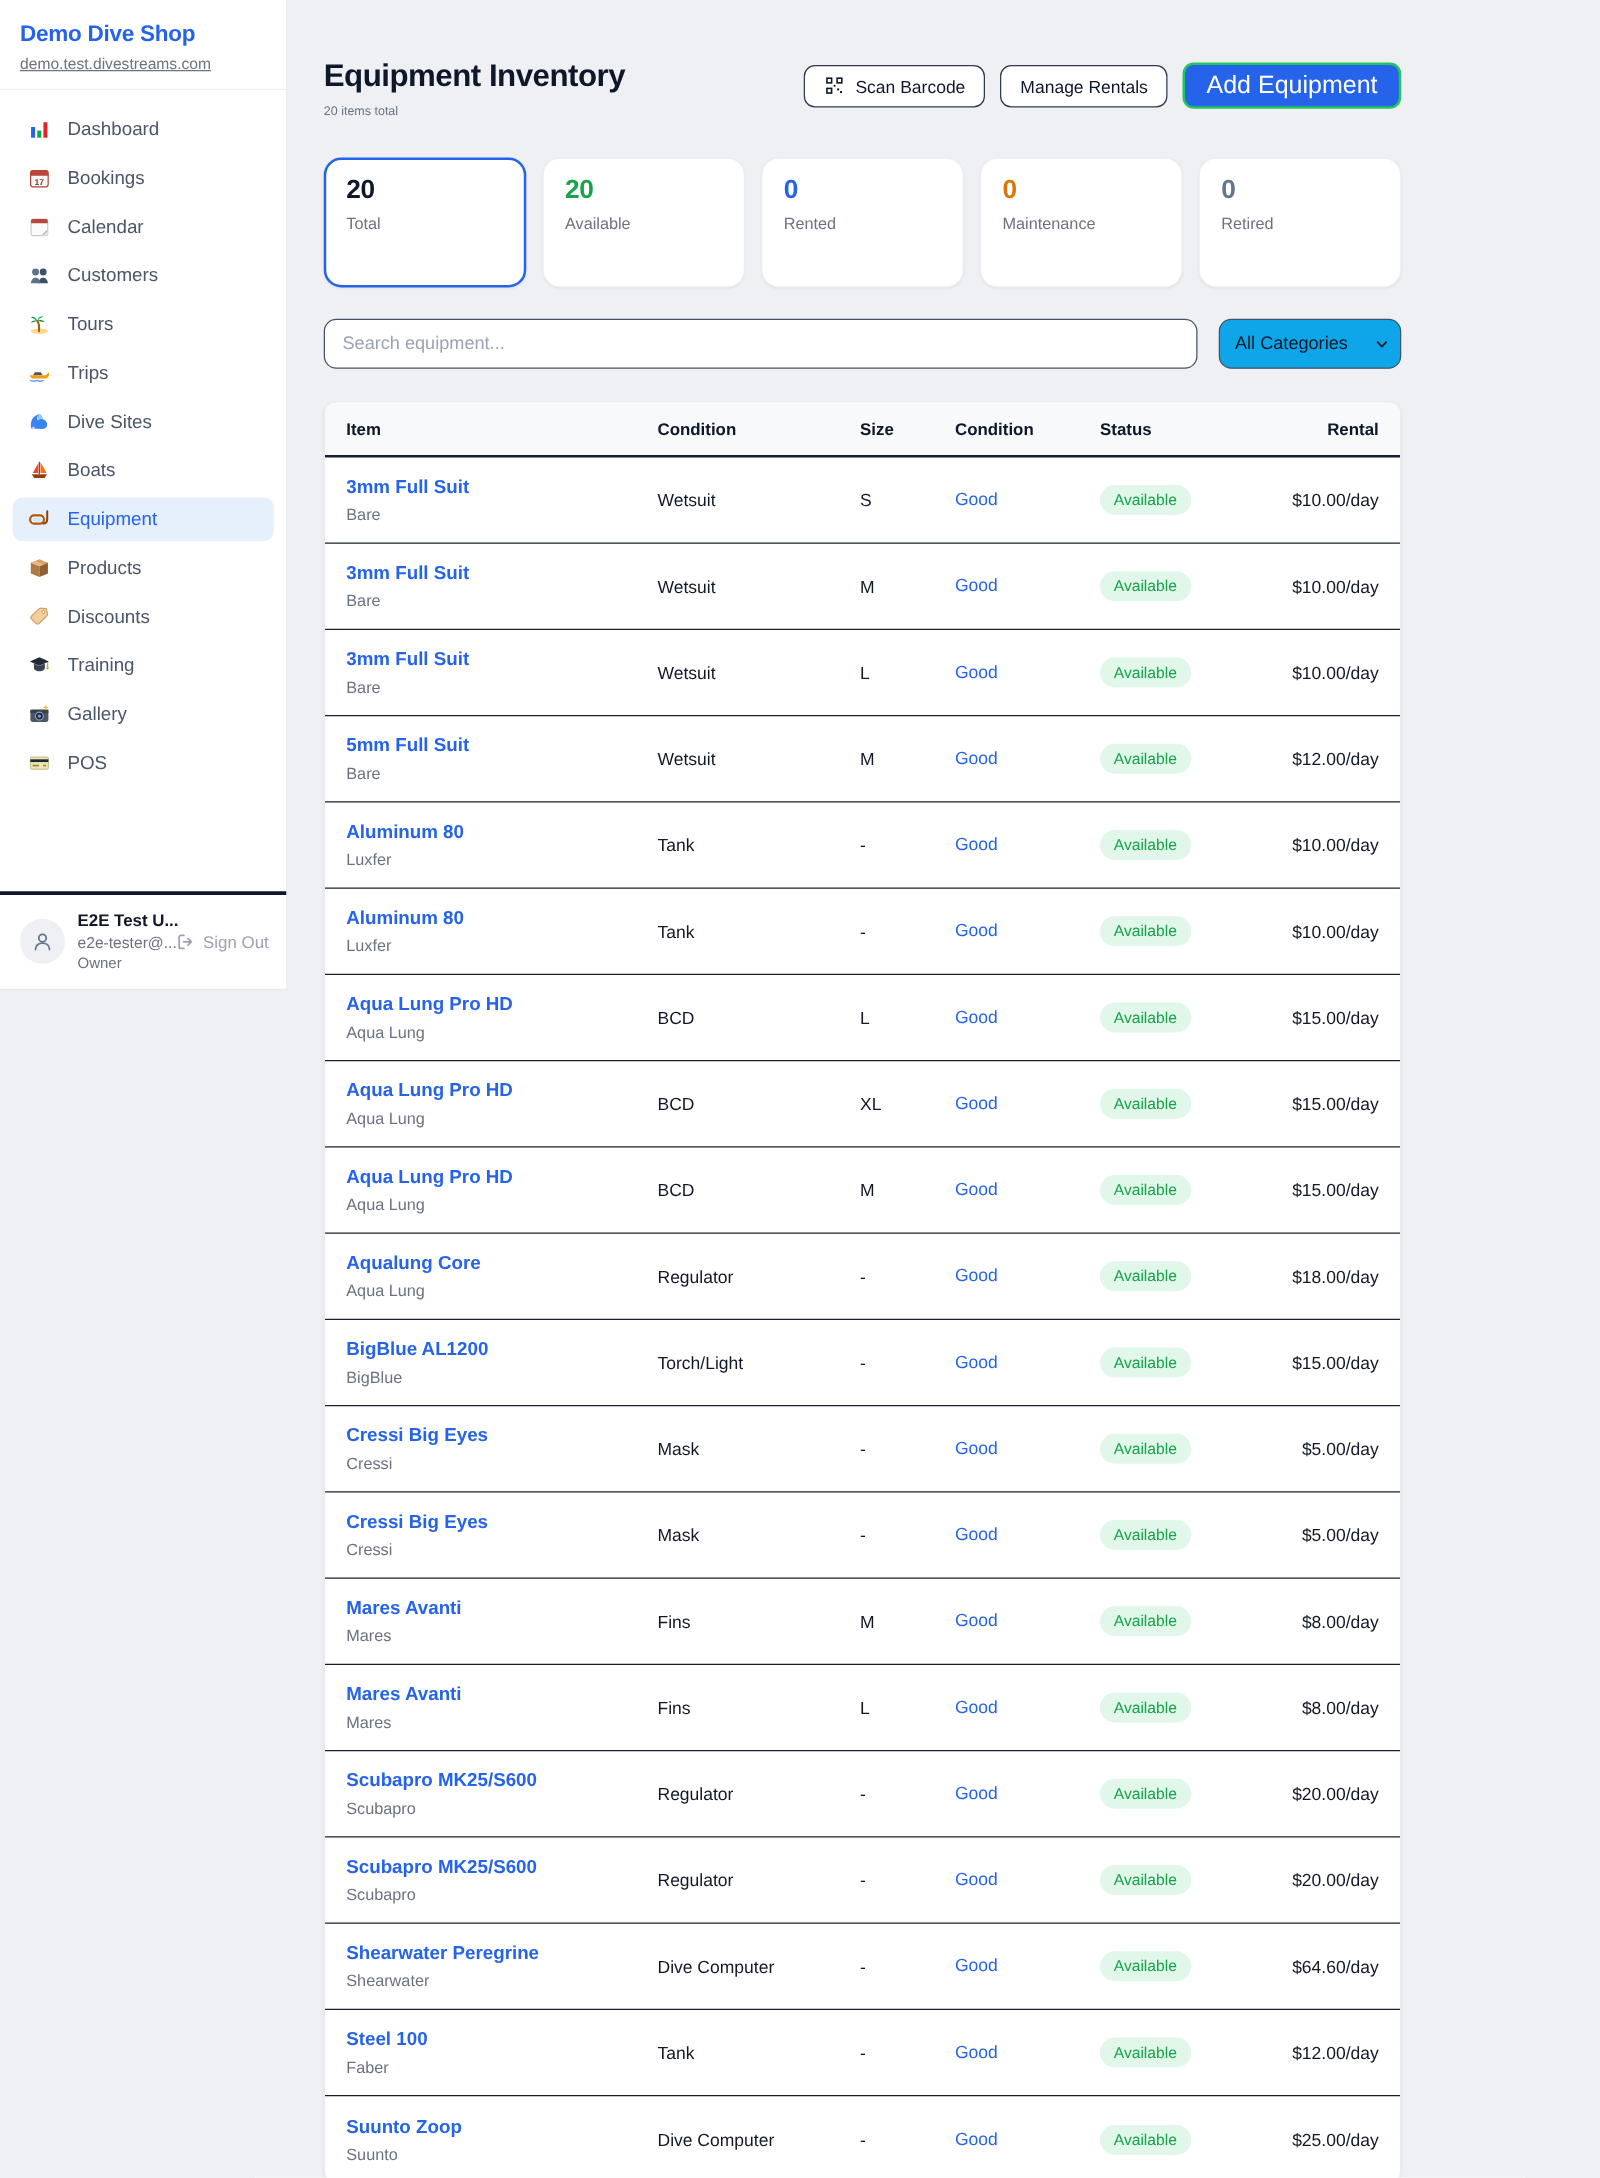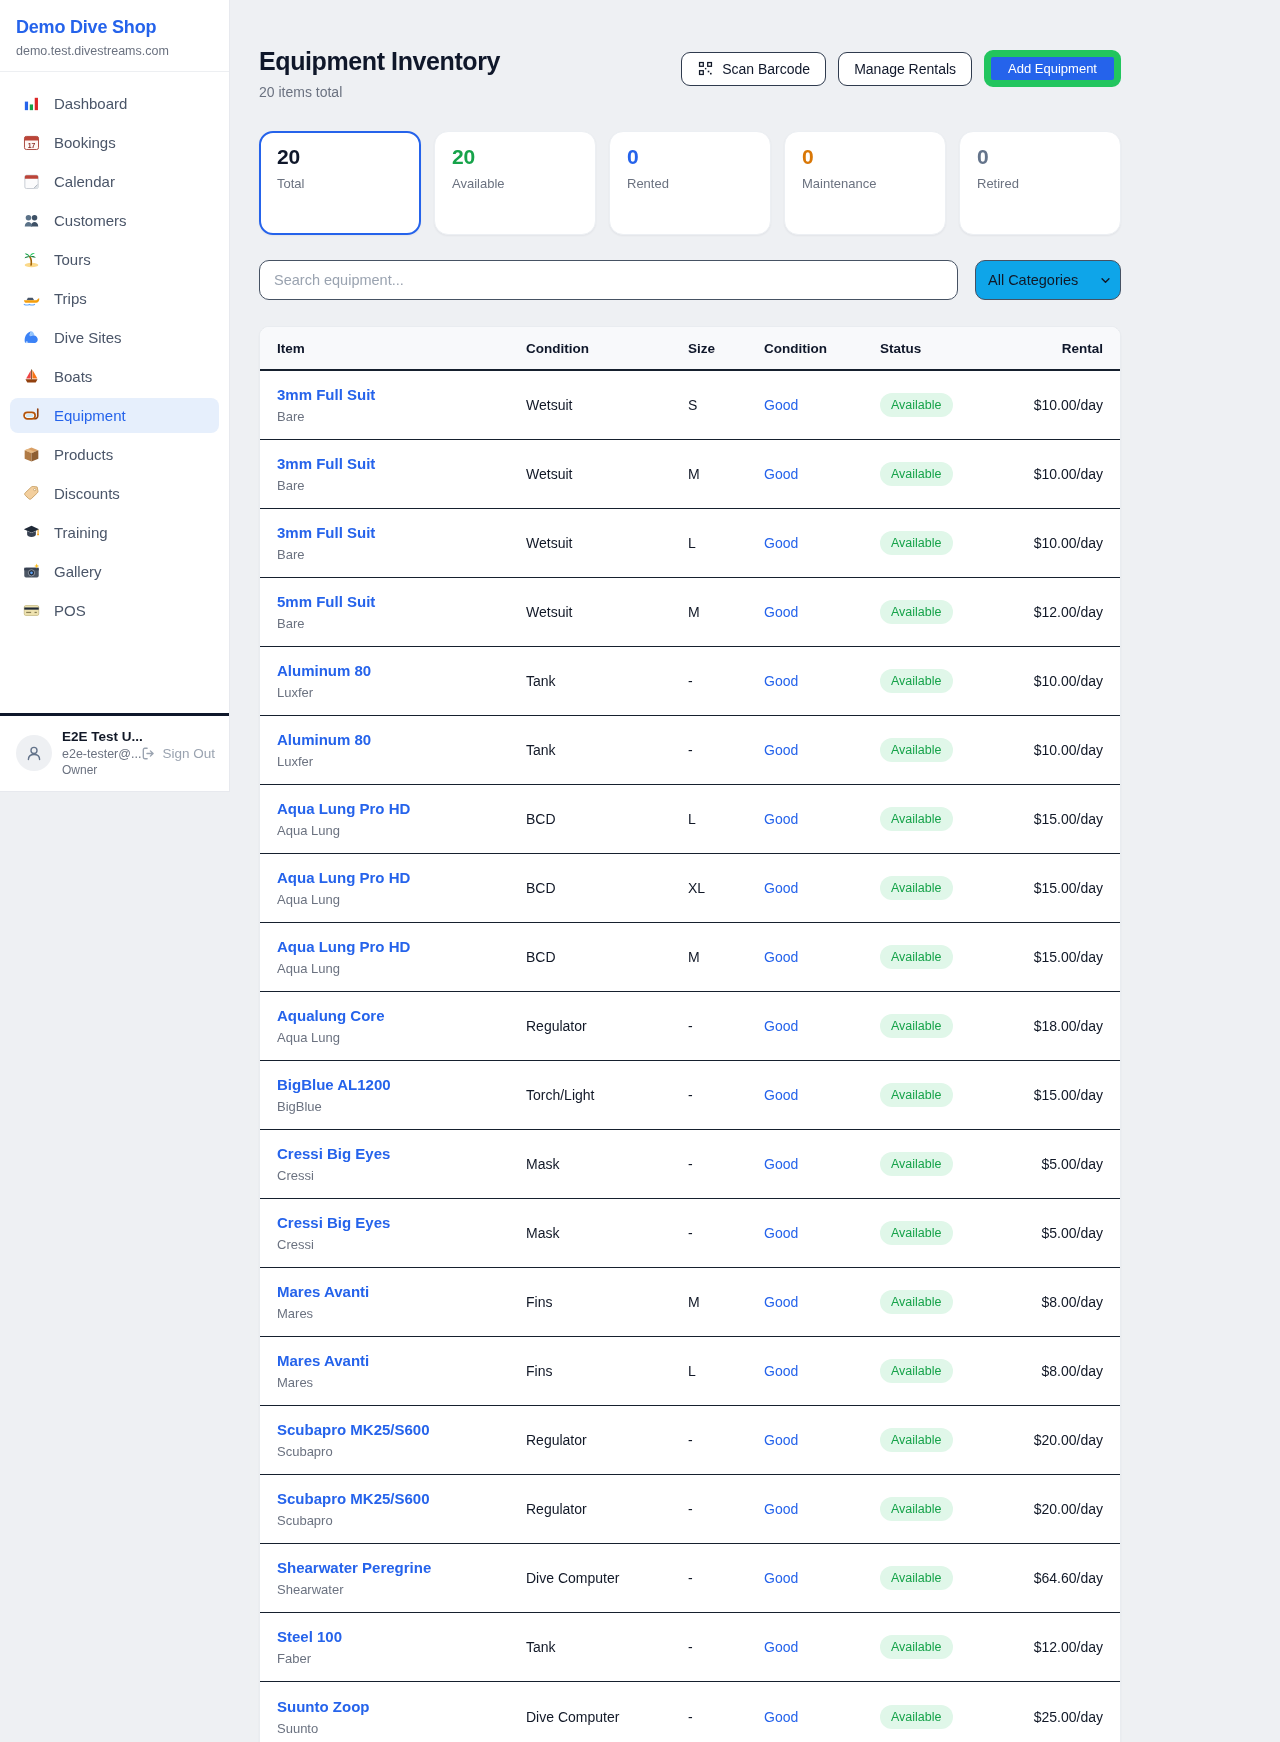--- a/index.html
+++ b/index.html
@@ -14,21 +14,21 @@
   svg.sym { display:block; }
 
   
   .sidebar {
     position:absolute; left:0; top:0; width:230px; height:792px;
     background:#fff; border-right:1px solid #e7e9ee; border-bottom:1px solid #e7e9ee;
     display:flex; flex-direction:column;
   }
   .brand { padding:17px 16px 13px 16px; }
   .brand-name { color:#2563eb; font-size:18px; font-weight:bold; letter-spacing:-0.2px; }
-  .brand-domain { color:#6b7280; font-size:12.5px; margin-top:6px; }
+  .brand-domain { color:#6b7280; font-size:12.5px; margin-top:6px;text-decoration:underline; }
   .side-divider { border-top:1px solid #edeff2; }
   .nav { padding:14px 10px 0 10px; }
   .nav-item {
     display:flex; align-items:center; gap:13px;
     padding:8px 12px; border-radius:8px; margin-bottom:4px;
     color:#4a5568; font-size:15px; cursor:pointer;
   }
   .nav-item.active { background:#e6effc; color:#2563eb; }
   .nav-icon { width:19px; height:19px; flex:none; }
   .side-footer {
@@ -45,25 +45,25 @@
   .user-email { font-size:12.5px; color:#6b7280; margin-top:3px; white-space:nowrap; }
   .user-role { font-size:12px; color:#6b7280; margin-top:2px; }
   .signout { display:flex; align-items:center; gap:5px; color:#9aa3b0; font-size:13.5px; cursor:pointer; margin-left:auto; white-space:nowrap; }
 
   
   .main { position:absolute; left:230px; top:0; width:1050px; padding:31px 0 30px 29px; }
   .content { width:862px;margin-top:16px; }
 
   .page-header { display:flex; align-items:flex-start; justify-content:space-between; }
   .page-title { font-size:25px; font-weight:bold; color:#0f172a; letter-spacing:-0.4px; }
-  .page-subtitle { font-size:14px; color:#6b7280; margin-top:8px; }
+  .page-subtitle { font-size:10px; color:#6b7280; margin-top:8px; }
   .header-actions { display:flex; gap:12px; align-items:center; margin-top:3px; }
   .btn { border-radius:9px; font-size:14px; display:flex; align-items:center; gap:8px; cursor:pointer; font-family:inherit; }
   .btn-outline { background:#fff; border:1px solid #2f3b4e; color:#0f172a; padding:8px 15px; height:34px; }
-  .btn-primary { background:#2563eb; border:7px solid #22c55e; color:#fff; padding:8px 17px; height:37px; font-size:13px; }
+  .btn-primary { background:#2563eb; border:2px solid #22c55e; color:#fff; padding:8px 17px; height:37px; font-size:20px; }
 
   
   .stats { display:flex; gap:13px; margin-top:31px; }
   .stat-card {
     flex:1; background:#fff; border:1px solid #eceff3; border-radius:14px;
     padding:13px 17px 14px 17px; height:104px;
     box-shadow:0 1px 2px rgba(16,24,40,.05); cursor:pointer;
   }
   .stat-card.selected { border:2px solid #2563eb; padding:12px 16px 13px 16px; }
   .stat-value { font-size:21px; font-weight:bold; letter-spacing:-0.3px; }

